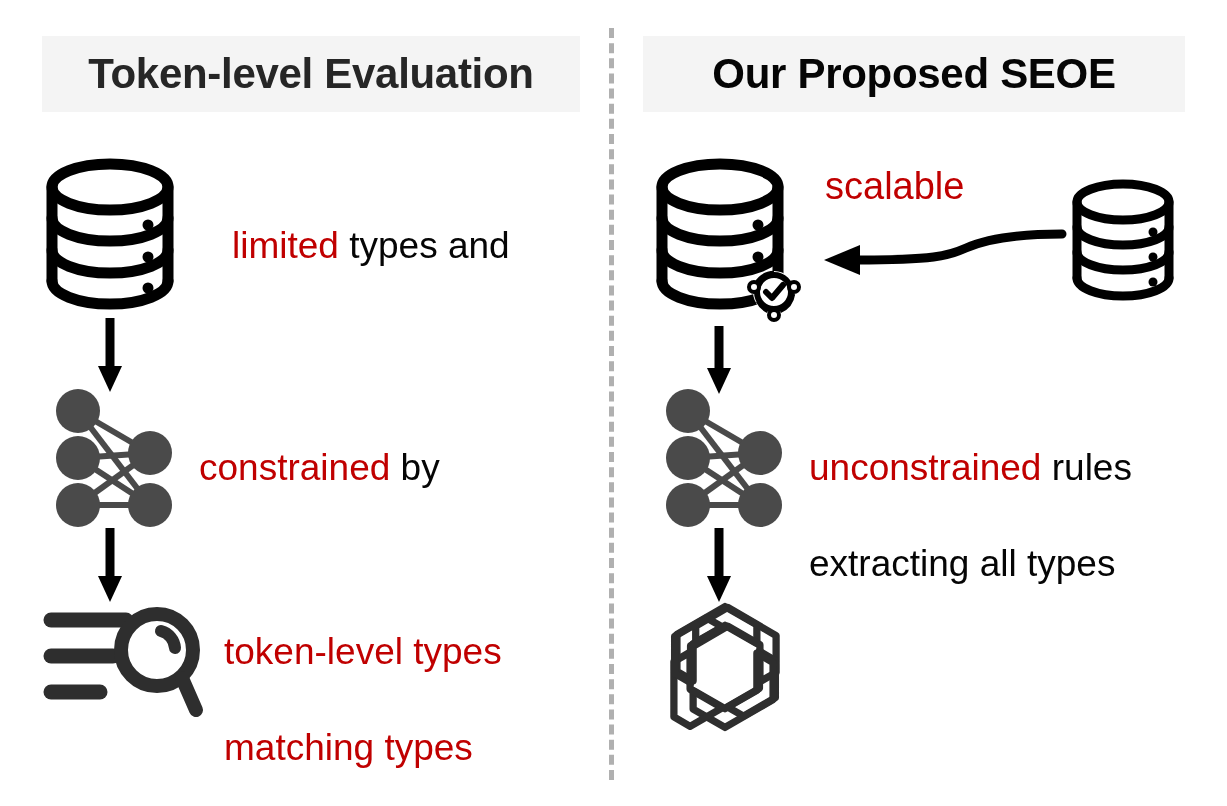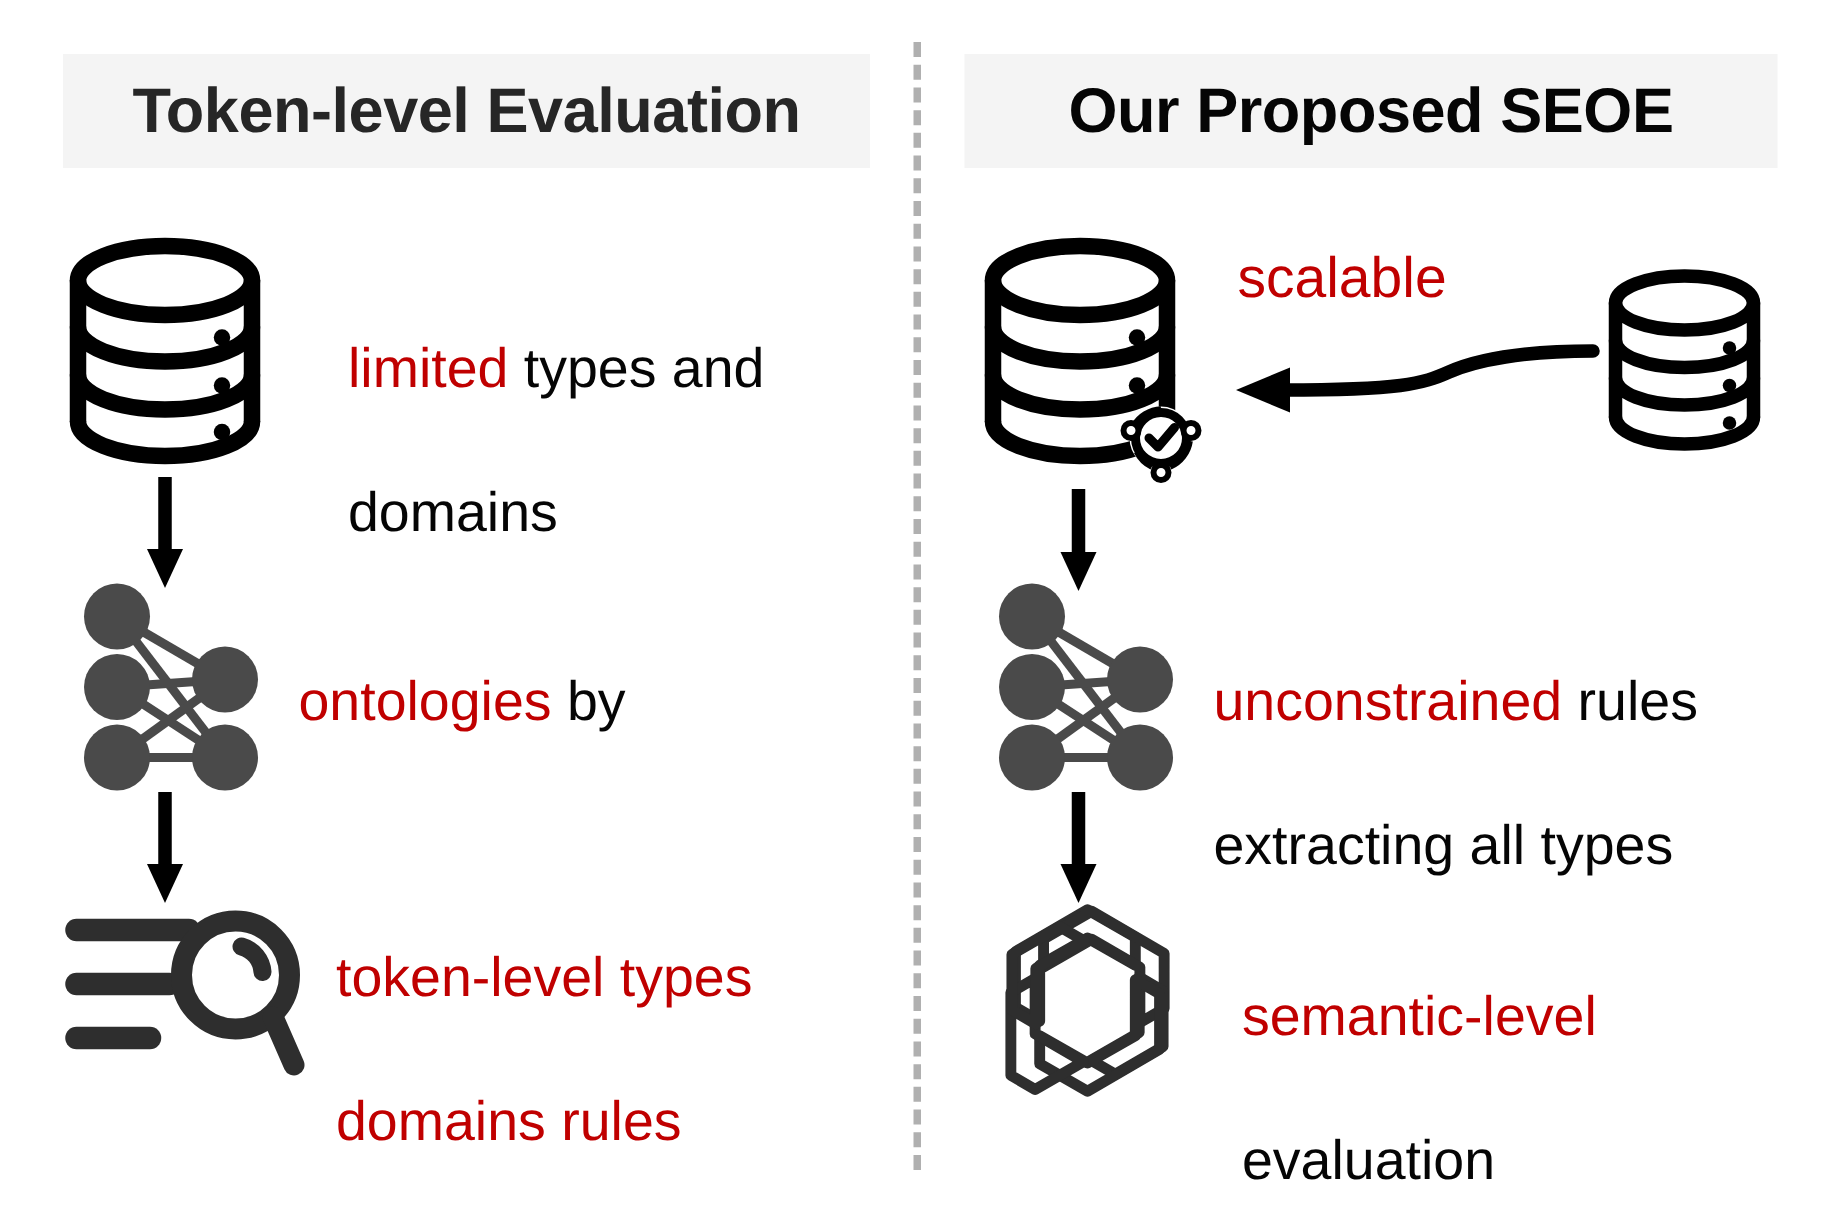--- a/index.html
+++ b/index.html
@@ -123,21 +123,20 @@
           <path d="M10 60 a58 23 0 0 0 116 0"></path>
           <path d="M10 92 a58 23 0 0 0 116 0"></path>
         </g>
         <circle cx="106" cy="67" r="5.5" fill="#000000"></circle>
         <circle cx="106" cy="99" r="5.5" fill="#000000"></circle>
         <circle cx="106" cy="130" r="5.5" fill="#000000"></circle>
       </svg>
     </div>
     <div class="row-text" style="margin-left:34px; margin-top:16px; width:360px;">
       <span class="em">limited</span><span class="plain"> types and</span><br>
-      <span class="plain">domains</span>
     </div>
   </div>
 
   <div class="v-arrow" style="left:95px; top:318px;">
     <svg width="30" height="76" viewBox="0 0 30 76">
       <path d="M15 0 V52" stroke="#000000" stroke-width="9" fill="none"></path>
       <path d="M15 74 L3 48 L27 48 Z" fill="#000000"></path>
     </svg>
   </div>
 
@@ -155,21 +154,21 @@
         <g fill="#4a4a4a">
           <circle cx="23" cy="23" r="22"></circle>
           <circle cx="23" cy="70" r="22"></circle>
           <circle cx="23" cy="117" r="22"></circle>
           <circle cx="95" cy="65" r="22"></circle>
           <circle cx="95" cy="117" r="22"></circle>
         </g>
       </svg>
     </div>
     <div class="row-text" style="margin-left:26px; margin-top:8px; width:380px;">
-      <span class="em">ontologies</span><span class="plain"> by</span><br>
+      <span class="em">constrained</span><span class="plain"> by</span><br>
     </div>
   </div>
 
   <div class="v-arrow" style="left:95px; top:528px;">
     <svg width="30" height="76" viewBox="0 0 30 76">
       <path d="M15 0 V52" stroke="#000000" stroke-width="9" fill="none"></path>
       <path d="M15 74 L3 48 L27 48 Z" fill="#000000"></path>
     </svg>
   </div>
 
@@ -181,21 +180,21 @@
           <line x1="13" y1="58" x2="75" y2="58"></line>
           <line x1="13" y1="94" x2="62" y2="94"></line>
         </g>
         <circle cx="119" cy="52" r="36" stroke="#2e2e2e" stroke-width="14" fill="none"></circle>
         <path d="M123 33 a19 19 0 0 1 14 17" stroke="#2e2e2e" stroke-width="12" fill="none" stroke-linecap="round"></path>
         <line x1="144" y1="80" x2="158" y2="112" stroke="#2e2e2e" stroke-width="14" stroke-linecap="round"></line>
       </svg>
     </div>
     <div class="row-text" style="margin-left:26px; margin-top:-18px; width:390px;">
       <span class="em">token-level types</span><br>
-      <span class="em">domains rules</span><br>
+      <span class="em">matching types</span><br>
       
     </div>
   </div>
 
   <div class="icon-slot" style="position:absolute; left:652px; top:158px;">
     <svg width="175" height="165" viewBox="0 0 175 165" aria-hidden="true">
       <g fill="none" stroke="#000000" stroke-width="11" stroke-linecap="round">
         <ellipse cx="68" cy="29" rx="58" ry="23"></ellipse>
         <path d="M10 29 V123"></path>
         <path d="M126 29 V123"></path>
@@ -329,19 +328,15 @@
                    L10.2 53.3 Z"></path>
           <path d="M10.5 18.9
                    L24.1 11.0
                    L31.0 15.0
                    L17.3 22.9
                    L17.3 38.7
                    L10.5 34.7 Z"></path>
         </g>
       </svg>
     </div>
-    <div class="row-text" style="margin-left:28px; margin-top:14px; width:400px;">
-      <span class="em">semantic-level</span><br>
-      <span class="plain">evaluation</span>
-    </div>
   </div>
 
 </div>
 
 </body></html>

